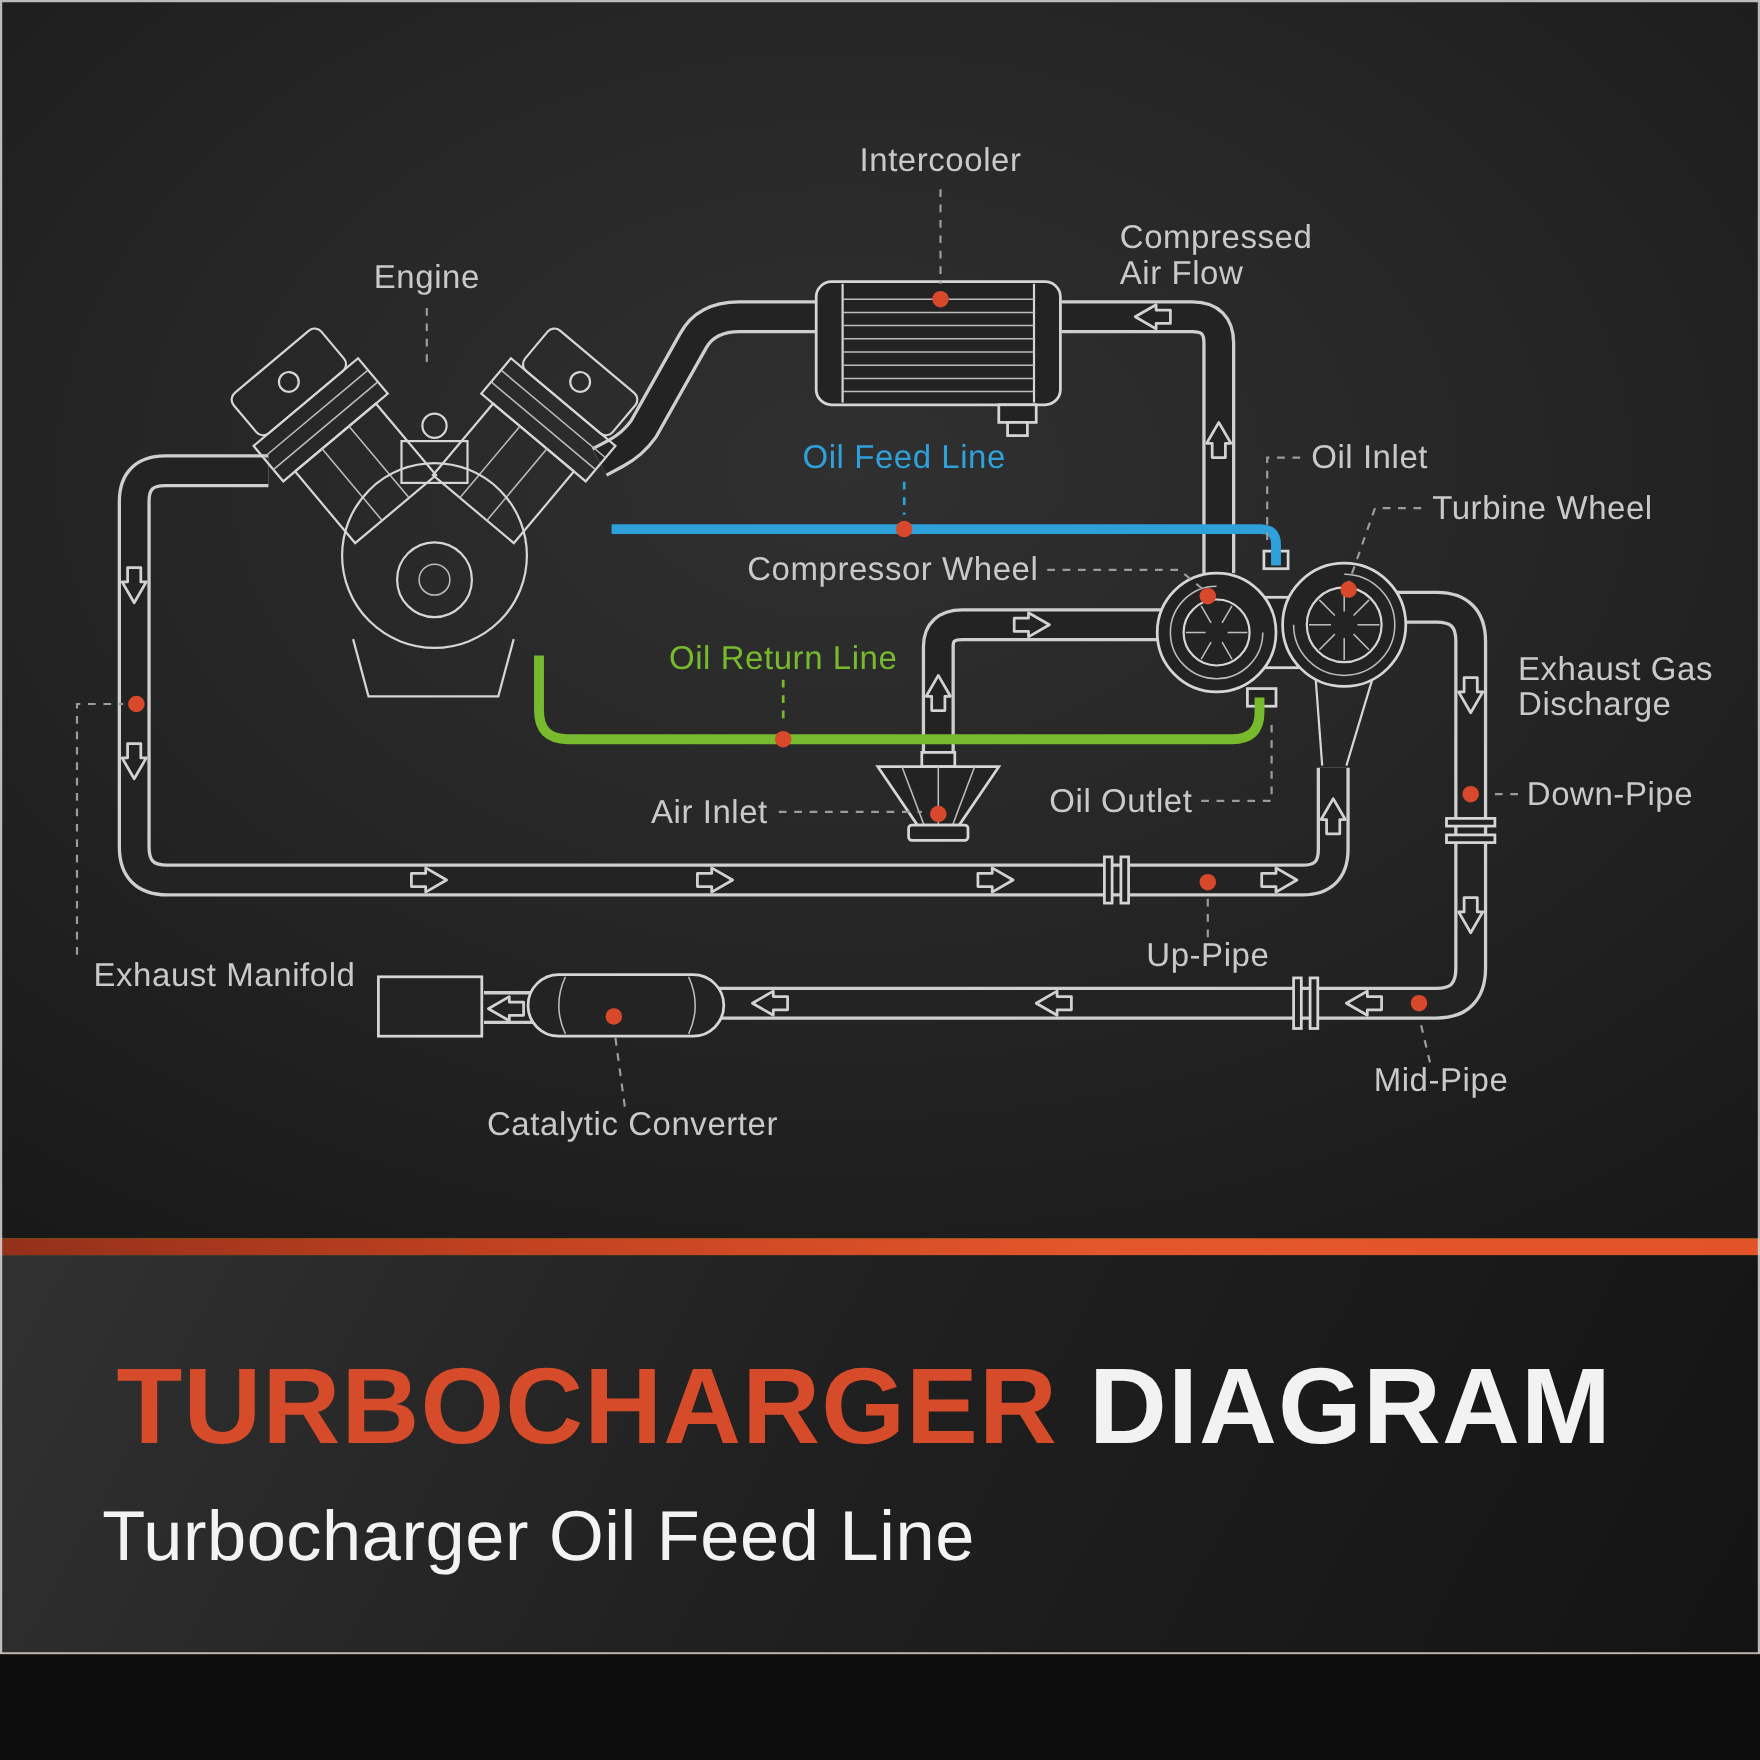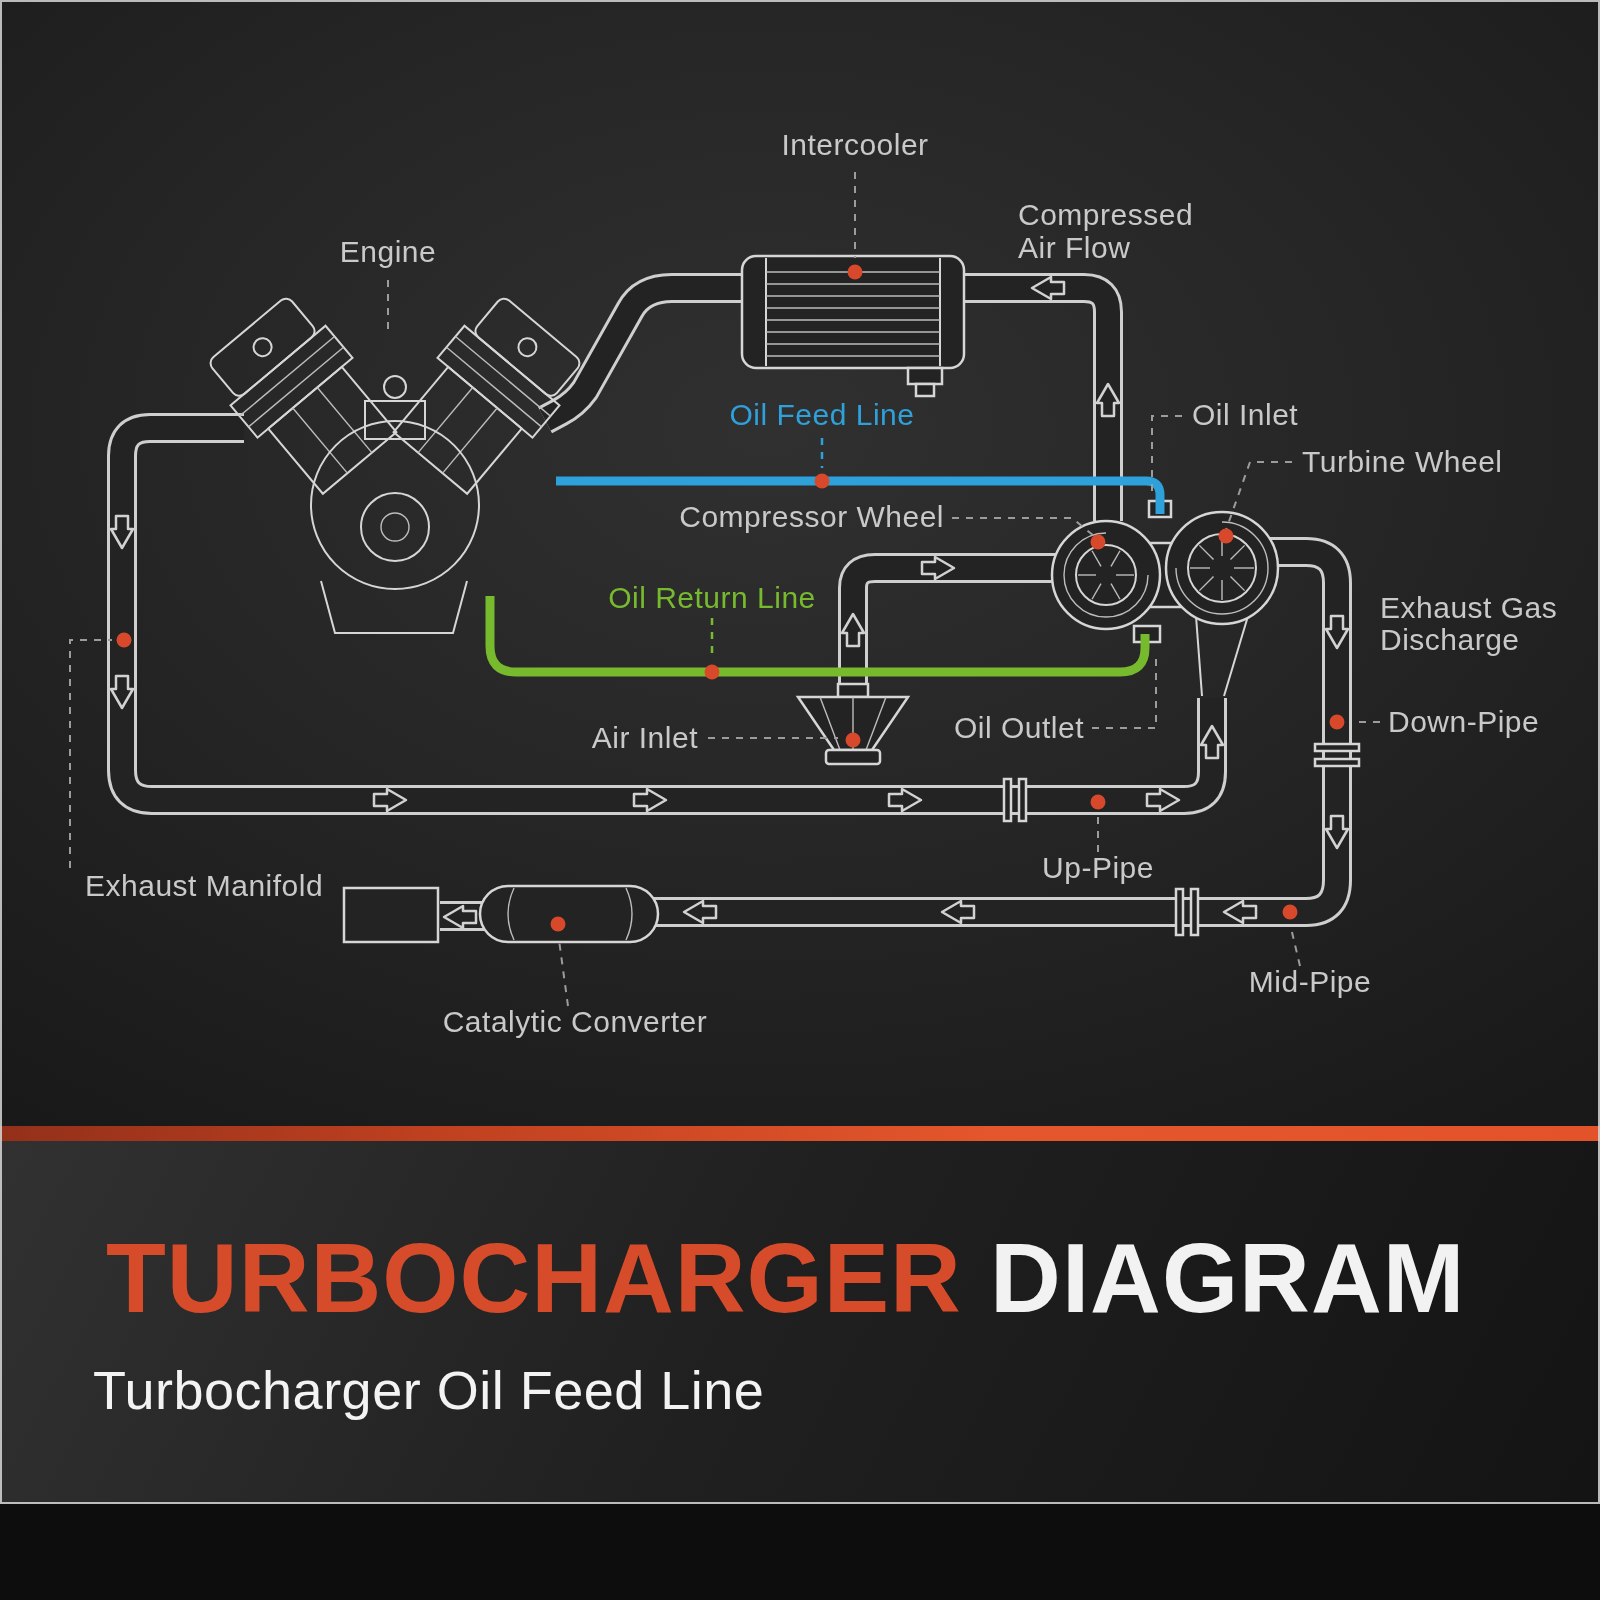--- a/index.html
+++ b/index.html
@@ -24,21 +24,21 @@
     background:linear-gradient(118deg,#313131 0%,#202020 45%,#131313 100%);
   }
   .title{
     position:absolute;left:90px;top:88px;
     font-size:98px;font-weight:bold;letter-spacing:1px;line-height:1;white-space:nowrap;
   }
   .t-orange{color:#d64c2a;margin-left:16px;}
   .t-white{color:#f2f2f2;}
   .subtitle{
     position:absolute;left:93px;top:218px;
-    font-size:54px;font-weight:400;color:#f3f3f3;letter-spacing:0.5px;
+    font-size:64px;font-weight:400;color:#f3f3f3;letter-spacing:0.5px;
   }
   
   svg{display:block;}
   .pipe-o{fill:none;stroke:#cfcfcf;stroke-width:30;stroke-linejoin:round;}
   .pipe-i{fill:none;stroke:#232323;stroke-width:24;stroke-linejoin:round;}
   .thin{fill:none;stroke:#d6d6d6;stroke-width:2;}
   .thinner{fill:none;stroke:#bdbdbd;stroke-width:1.4;}
   .fillc{fill:#232323;stroke:#d6d6d6;stroke-width:2.5;}
   .arrow-shape{fill:#232323;stroke:#d2d2d2;stroke-width:2.5;stroke-linejoin:round;}
   .dash{fill:none;stroke:#9c9c9c;stroke-width:2;stroke-dasharray:7 7;}

